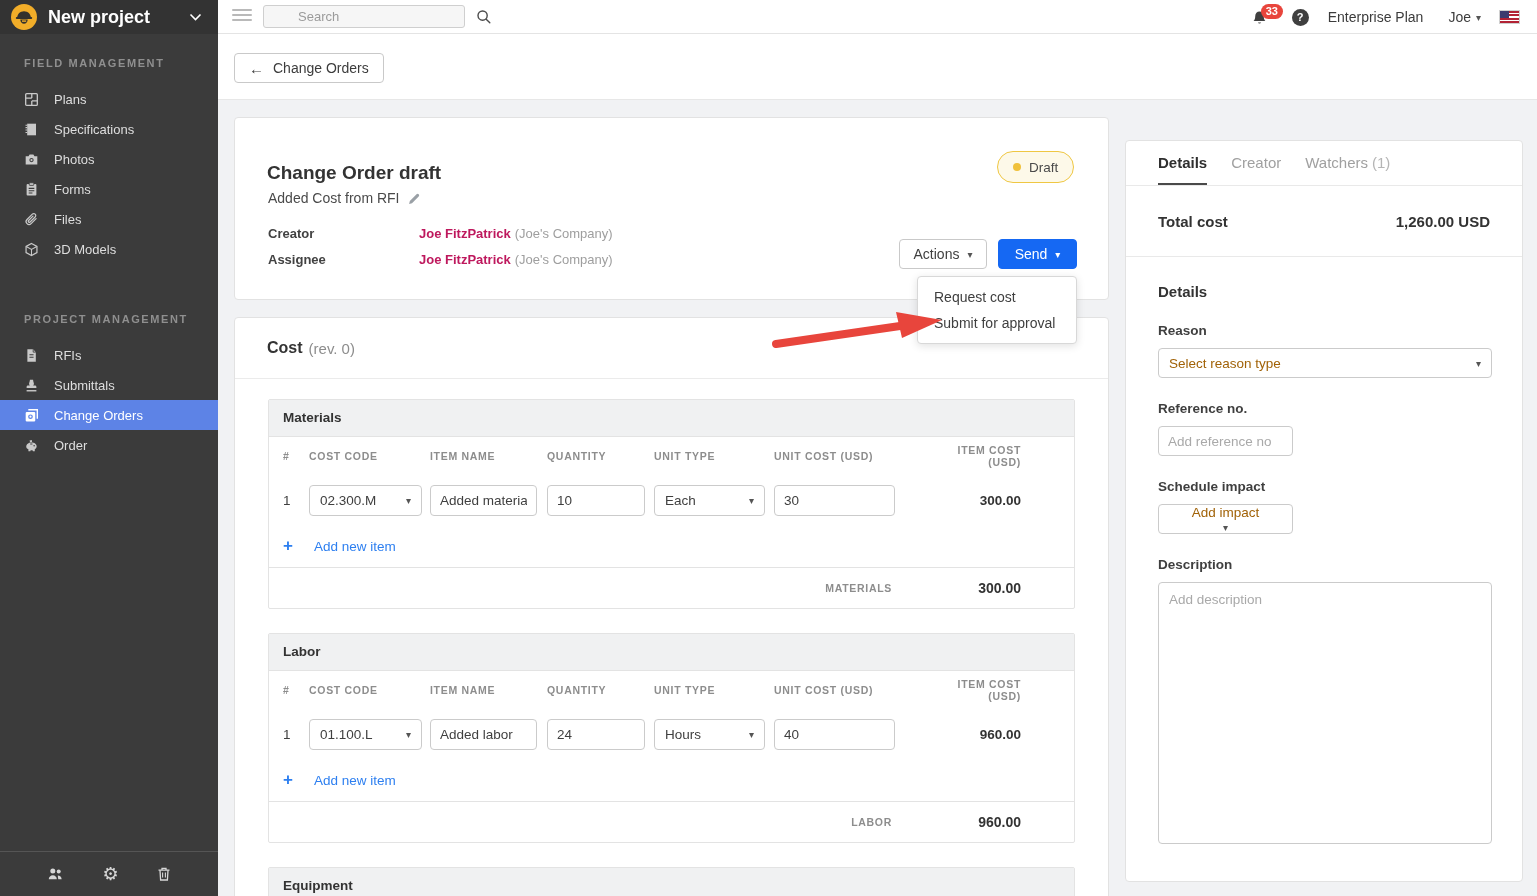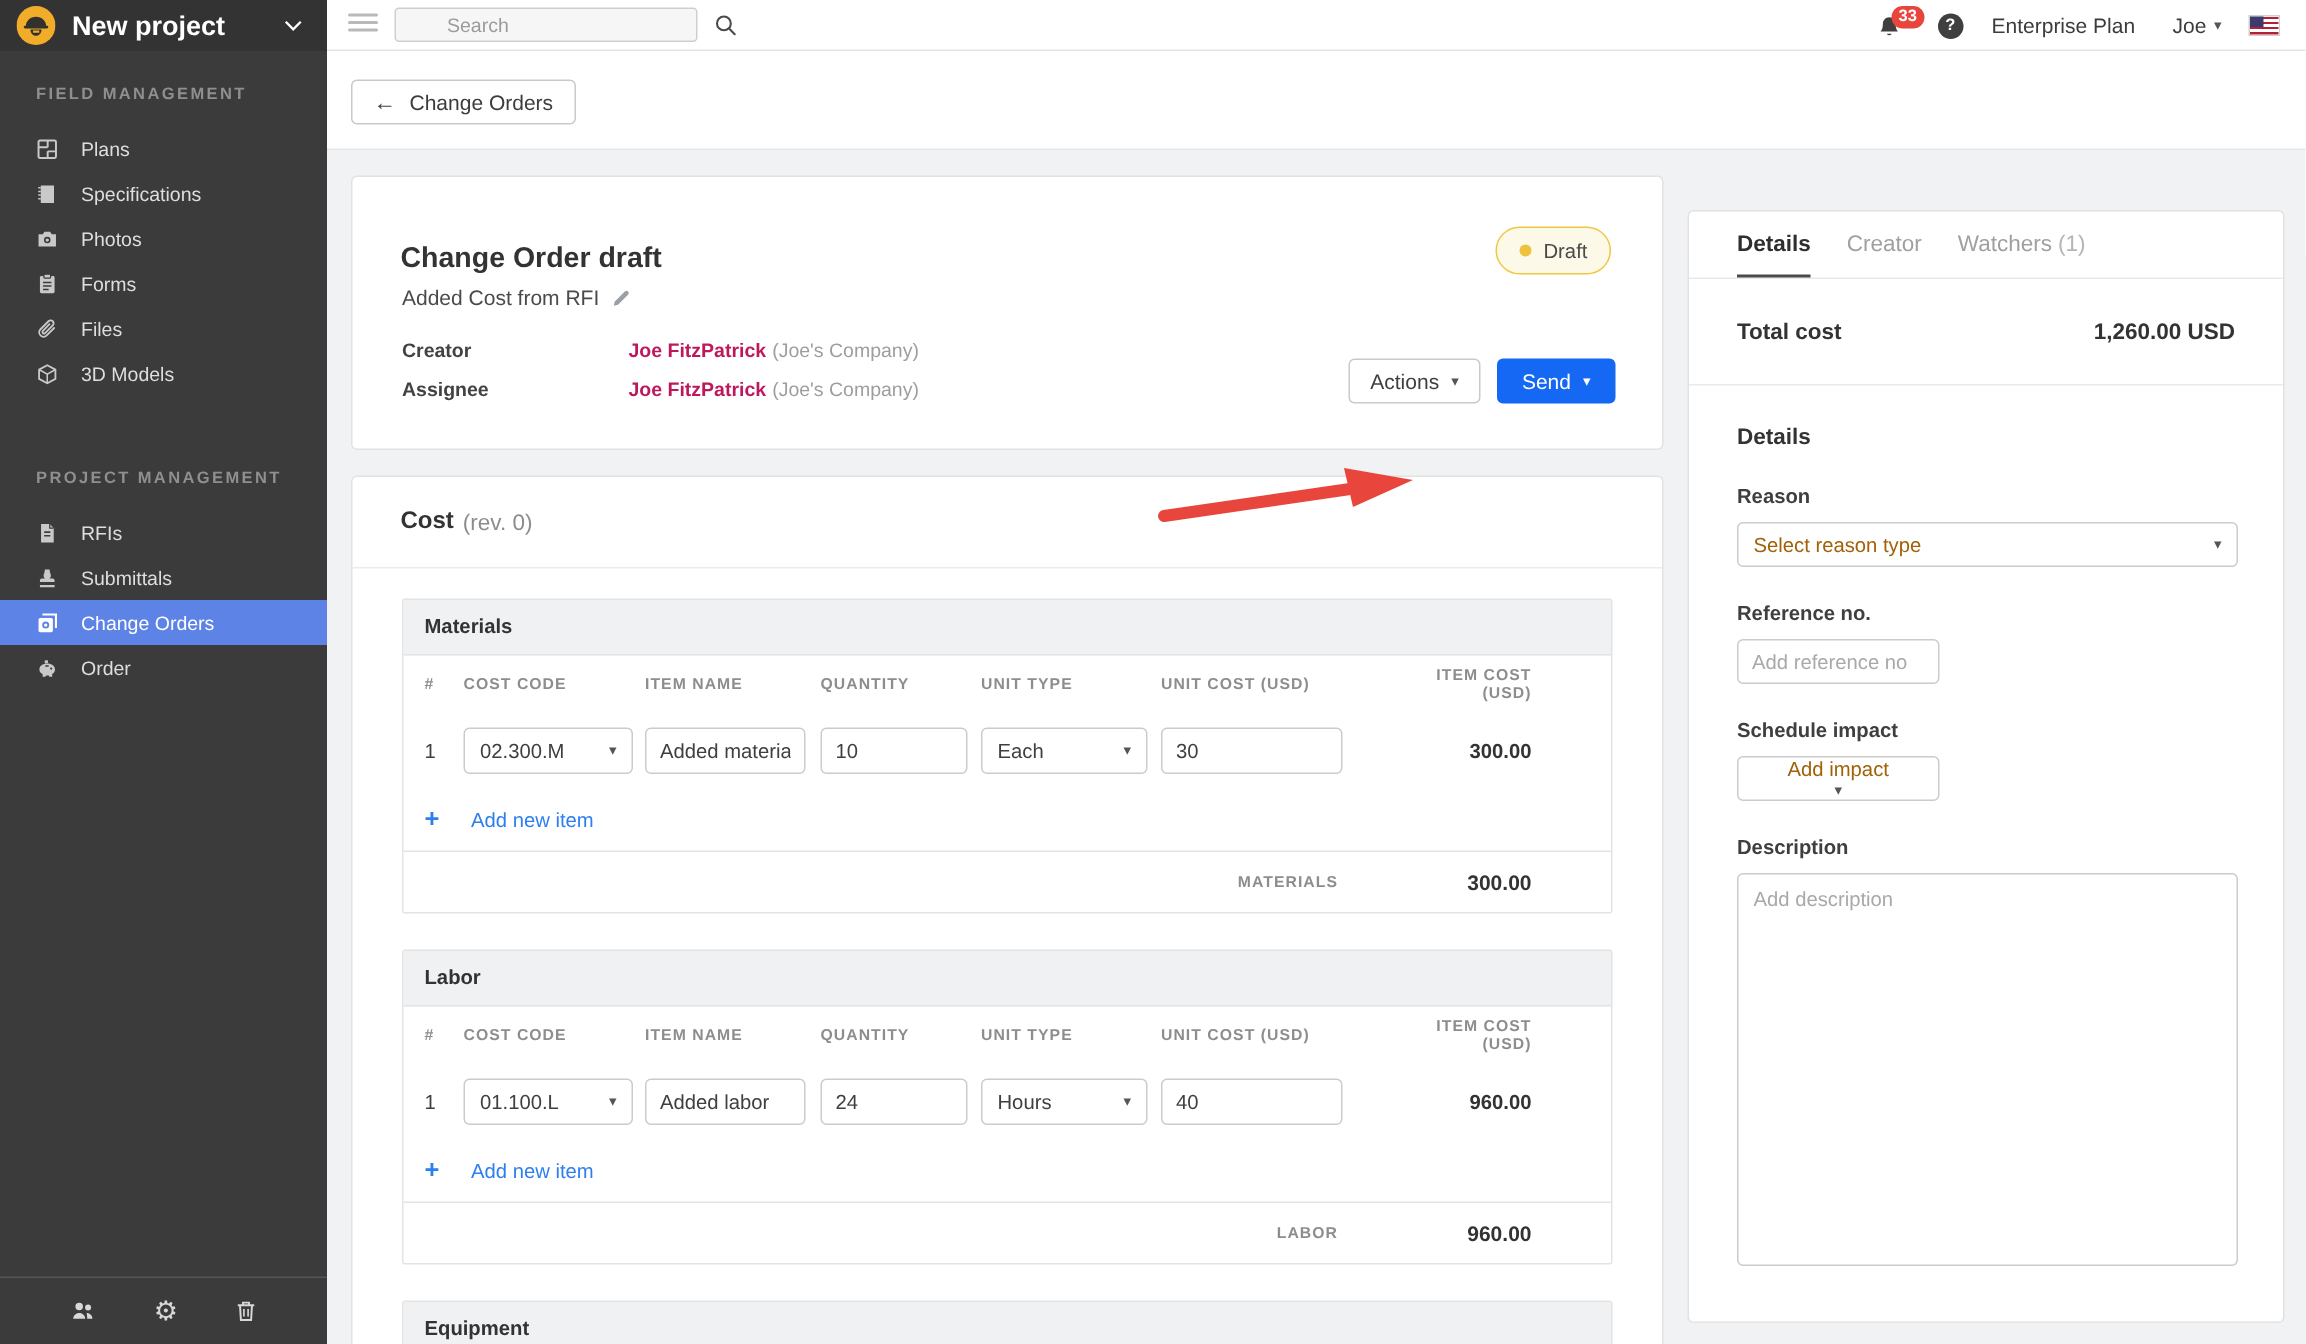--- a/index.html
+++ b/index.html
@@ -351,20 +351,24 @@
       <div class="btn actions-btn">
         <span>Actions</span>
         <span class="caret">▾</span>
       </div>
       <div class="btn send-btn">
         <span>Send</span>
         <span class="caret">▾</span>
       </div>
     </section>
 
+    <div class="menu">
+      <div class="menu-item">Request cost</div>
+      <div class="menu-item">Submit for approval</div>
+    </div>
 
     <svg class="arrow-svg" width="190" height="48" viewBox="0 0 190 48">
       <path d="M8 38 L132 20" stroke="#e8453c" stroke-width="8" stroke-linecap="round"></path>
       <polygon points="128,6 174,14 134,32" fill="#e8453c"></polygon>
     </svg>
 
     <section class="card cost-card">
       <div class="cost-title-row">
         <span class="cost-title">Cost</span>
         <span class="cost-rev">(rev. 0)</span>

